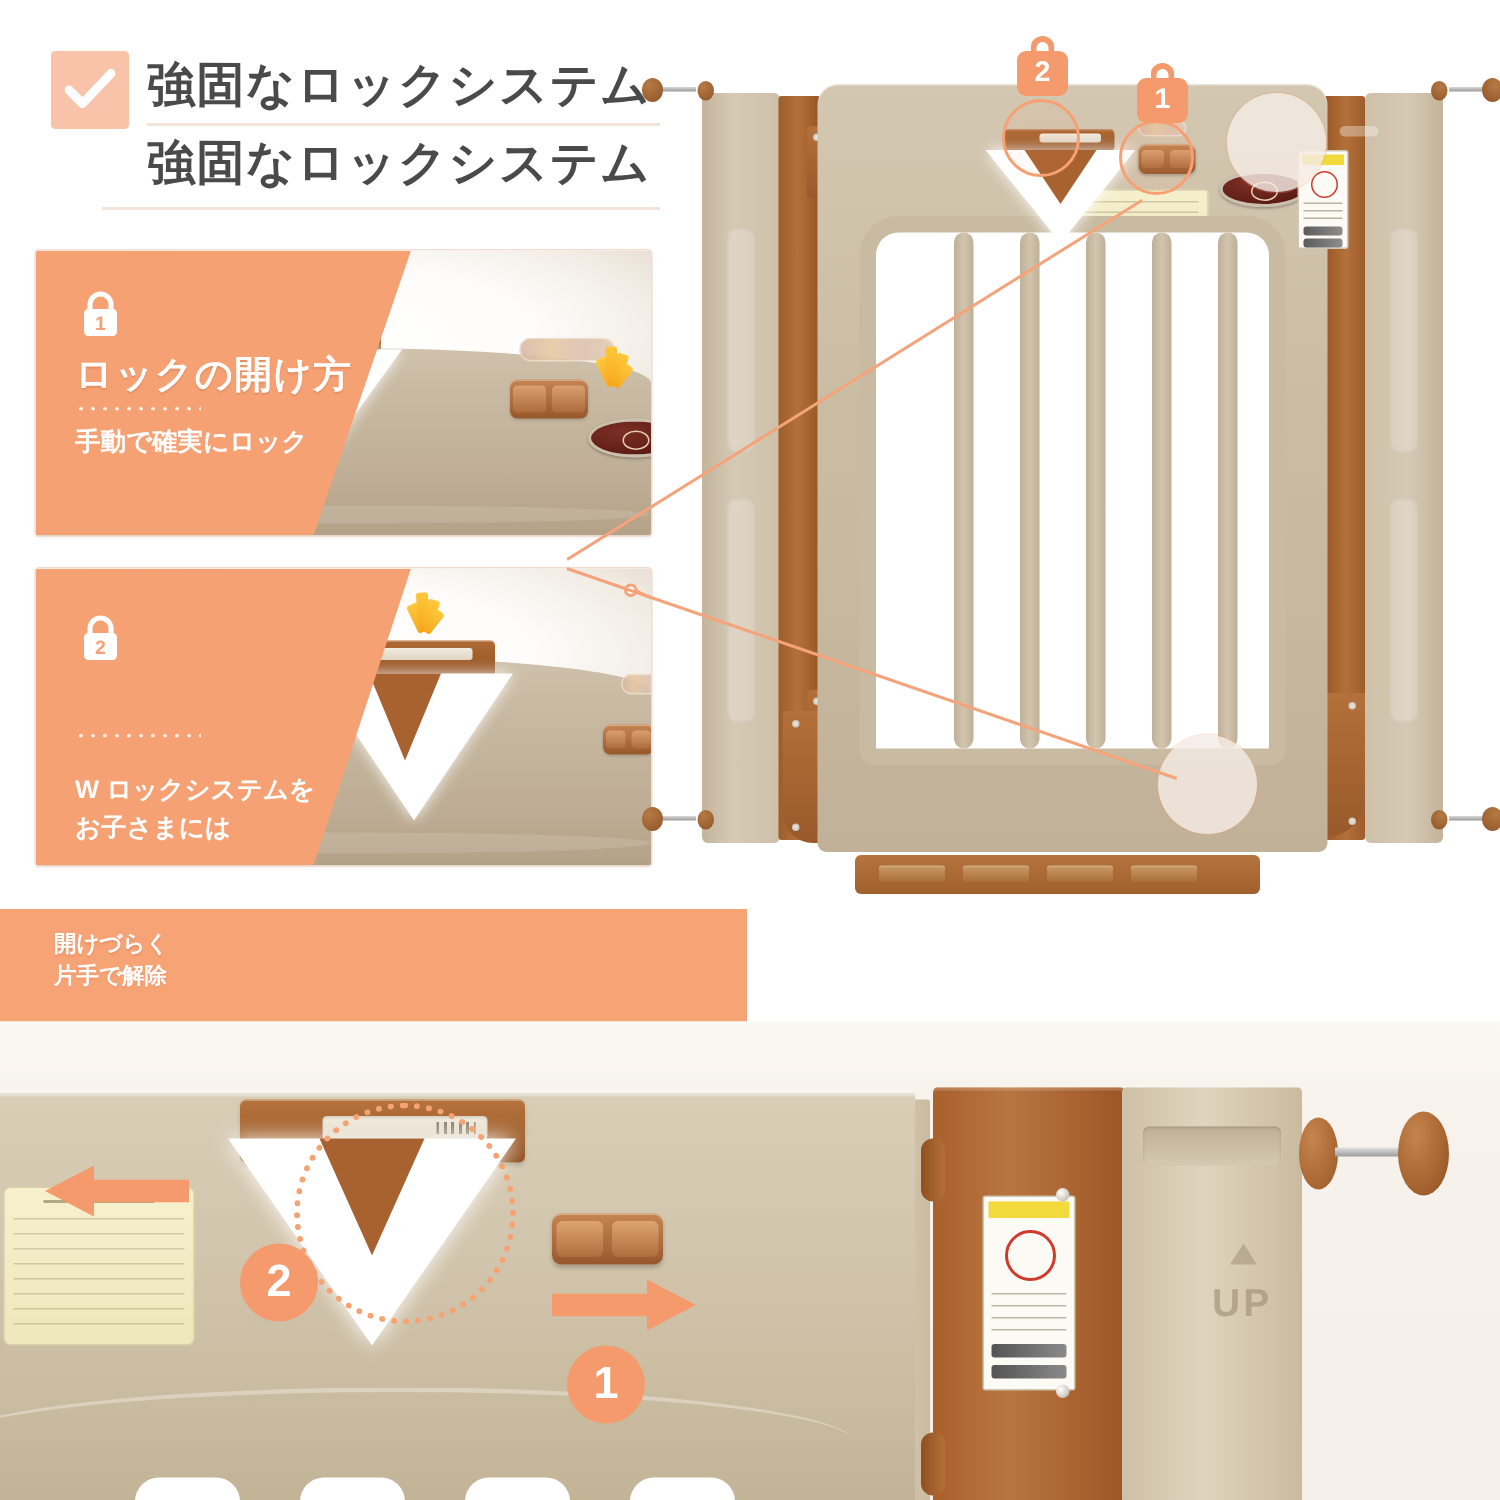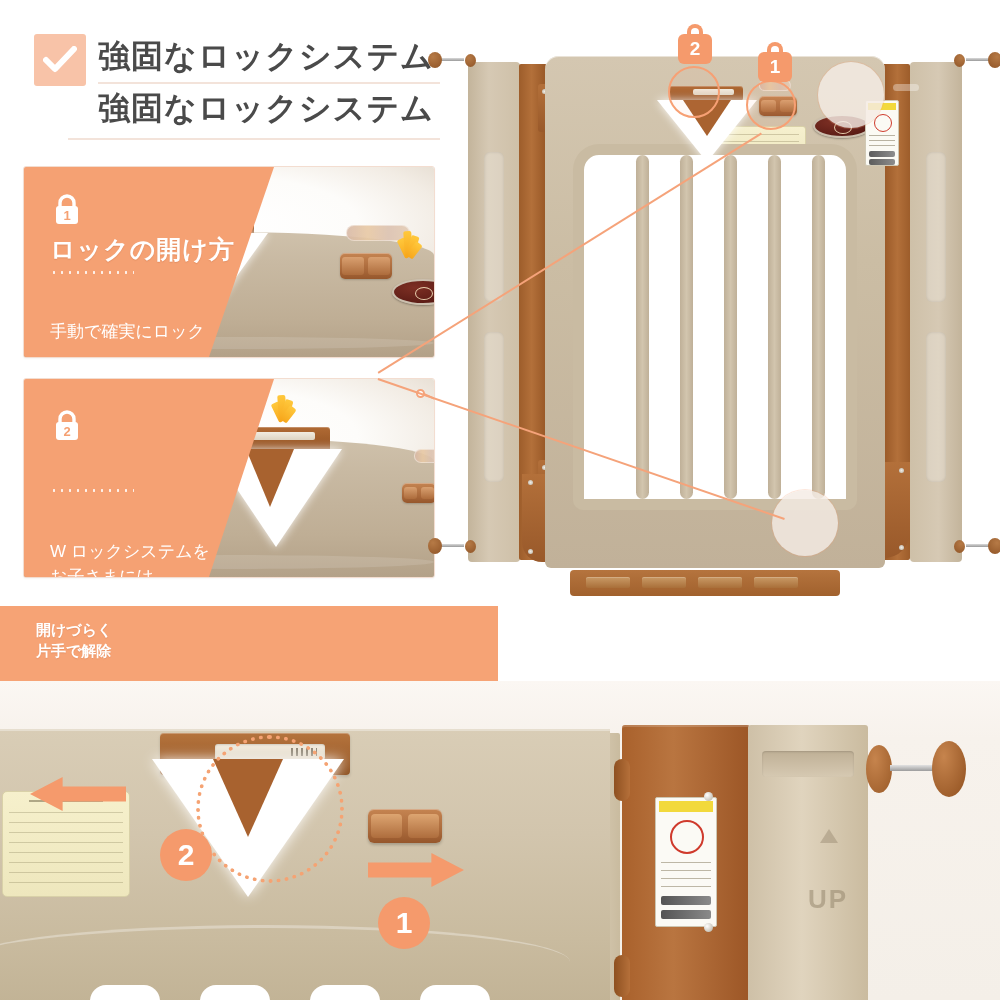--- a/index.html
+++ b/index.html
@@ -152,24 +152,24 @@
   #panel-title-2{ top:72px; }
   .dot-rule{
     position:absolute; left:26px; height:3px; width:84px;
     background-image:radial-gradient(circle, #ffffff 1.1px, transparent 1.3px);
     background-size:8px 3px; background-repeat:repeat-x; opacity:.85;
   }
   #dot-rule-1{ top:104px; }
   #dot-rule-2{ top:110px; }
   .panel-sub{
     position:absolute; left:26px; color:#ffffff; font-size:17px;
-    line-height:1.45; white-space:nowrap; font-weight:400;margin-top:37px;
+    line-height:1.45; white-space:nowrap; font-weight:700;
   }
   #panel-sub-1{ top:116px; }
-  #panel-sub-2{ top:124px; }
+  #panel-sub-2{ top:136px; }
 
   
   #main-photo{ position:absolute; left:440px; top:22px; width:560px; height:578px; background:#fff; }
 
   .gate-wall{ position:absolute; background:linear-gradient(180deg,#d6c9b4,#c6b79e); }
   .gate-wall.edge{ border-radius:3px; }
 
   
   #left-panel{ left:28px; top:40px; width:52px; height:500px;
     background:linear-gradient(90deg,#c3b49b,#d6c9b4 40%,#cec0a8);
@@ -440,21 +440,21 @@
     background:linear-gradient(90deg,#cec0a7,#e0d4be 45%,#cabb9f);
     border-radius:3px;
   }
   #bp-right-post .groove{
     position:absolute; left:14px; right:14px; top:26px; height:26px;
     background:linear-gradient(180deg,#bfb096,#d6c9b2);
     border-radius:4px; box-shadow:inset 0 1px 2px rgba(0,0,0,.15);
   }
   #bp-up{
     position:absolute; left:60px; top:128px; color:rgba(150,135,110,.55);
-    font-size:26px; font-weight:700; letter-spacing:2px;margin-top:31px;
+    font-size:26px; font-weight:700; letter-spacing:2px;
   }
   #bp-up-arrow{
     position:absolute; left:72px; top:104px; width:0; height:0;
     border-left:9px solid transparent; border-right:9px solid transparent;
     border-bottom:14px solid rgba(150,135,110,.45);
   }
   #bp-knob{
     position:absolute; left:866px; top:58px; width:120px; height:60px;
   }
   #bp-knob .disc{

